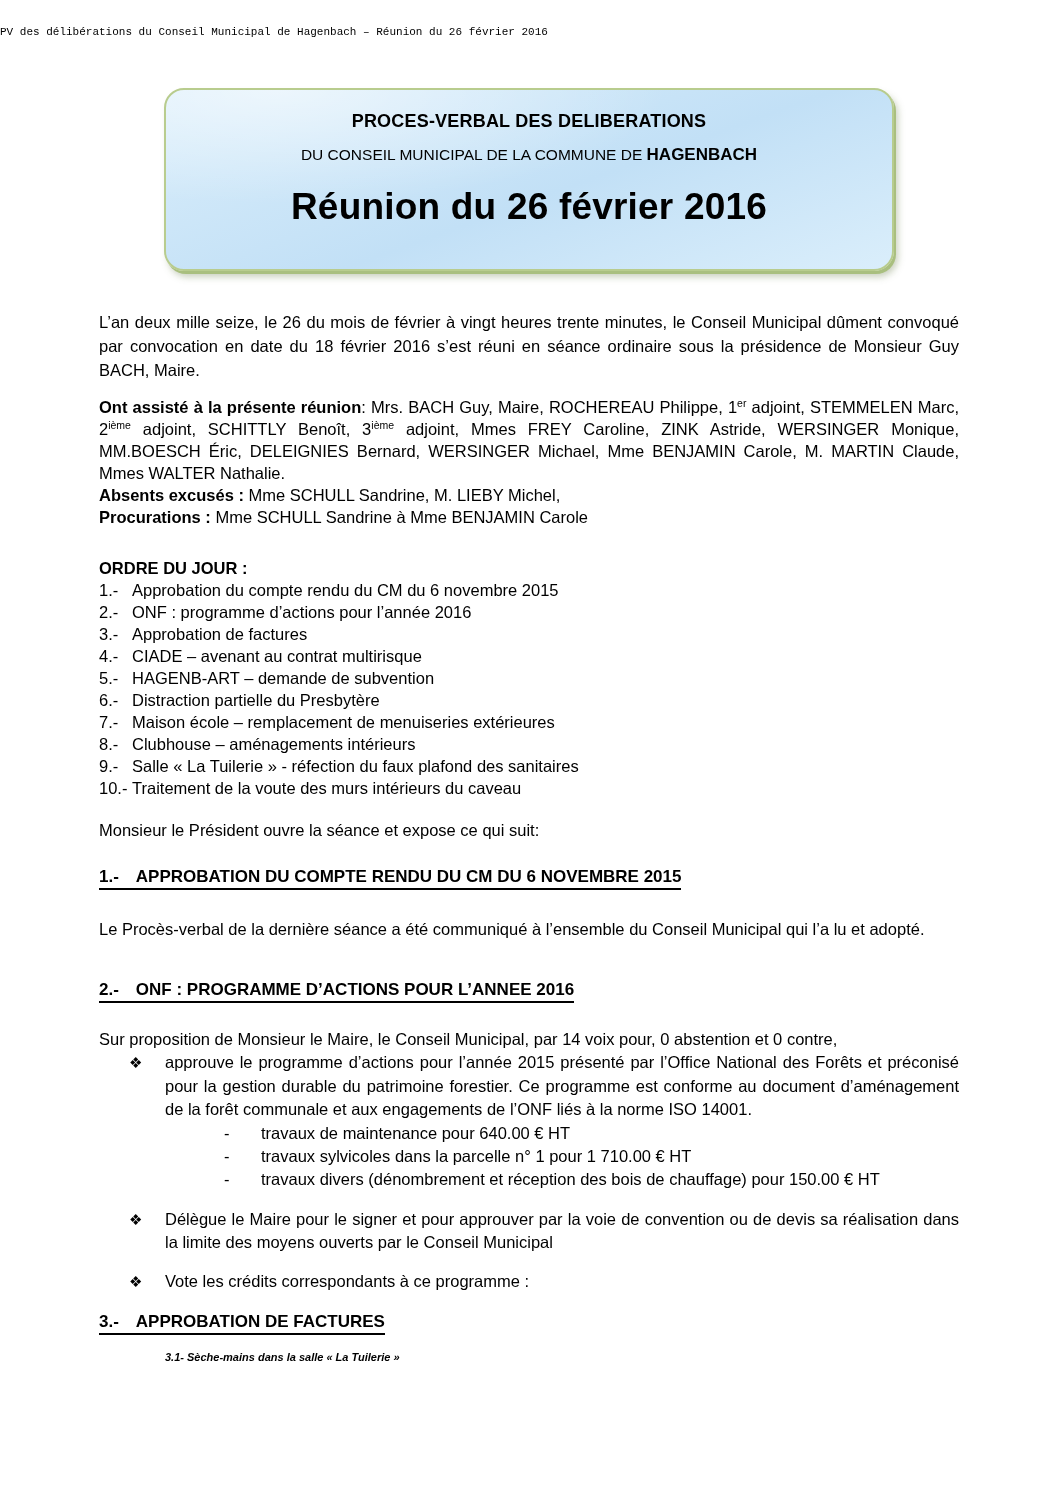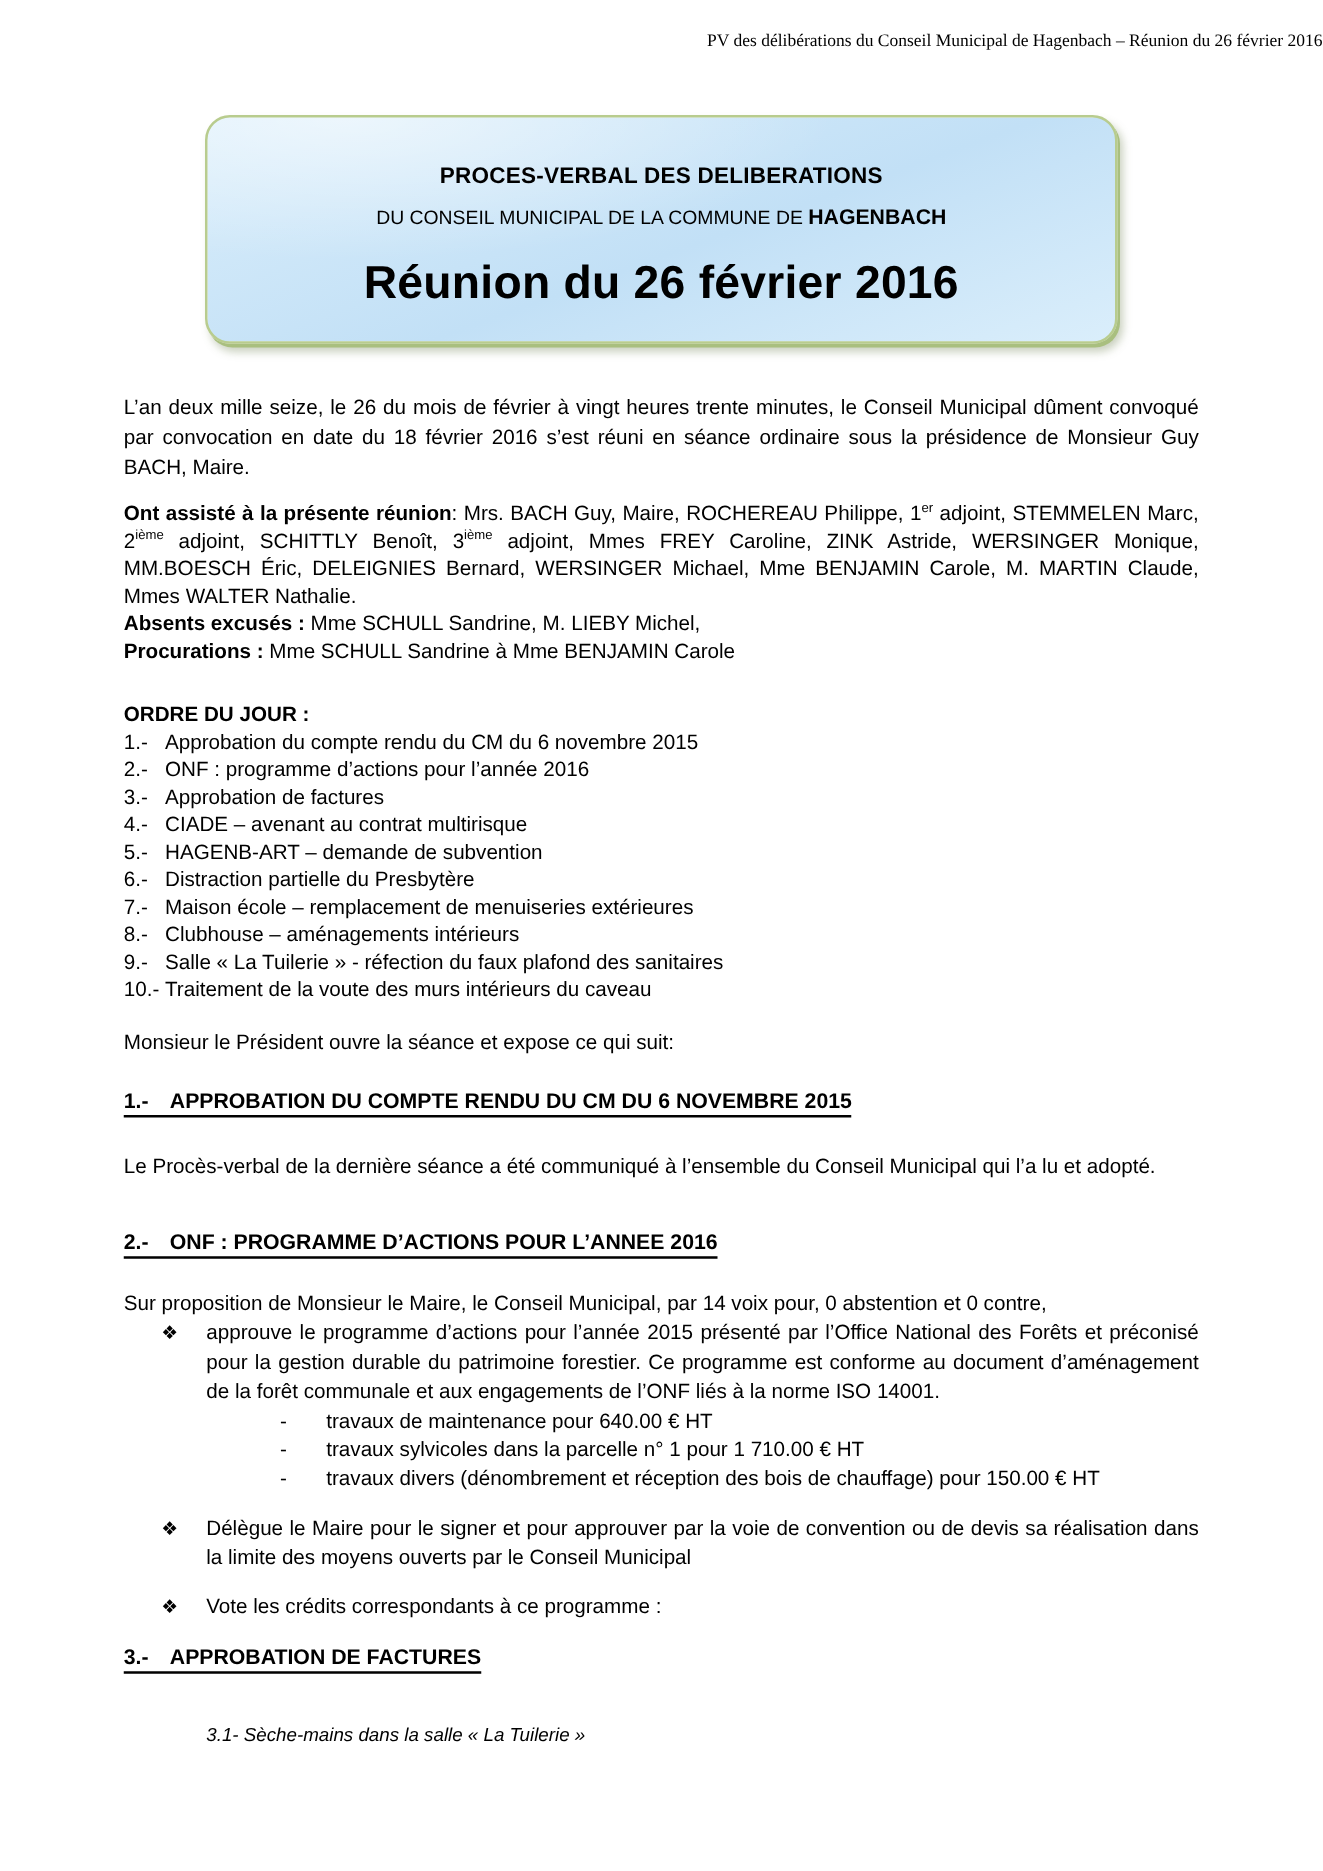--- a/index.html
+++ b/index.html
@@ -10,33 +10,33 @@
   }
   *{ box-sizing:border-box; }
   html,body{ margin:0; padding:0; }
   body{
     width:1058px; height:1497px; overflow:hidden;
     background:#ffffff; color:#000000;
     font-family:"Liberation Sans", sans-serif;
     font-size:16.5px;
   }
   .page-header{
-    padding-top:26px; text-align:right;
-    font-family:Liberation Serif, serif;
-    font-size:14px;
+    padding-top:26px; text-align:left;
+    font-family:Liberation Mono, monospace;
+    font-size:11px;
   }
   .banner{
     width:730px; height:183px; margin:50px auto 0;
     border:2px solid var(--banner-border);
     border-radius:20px;
     background:
       radial-gradient(ellipse at 15% 0%, rgba(255,255,255,.55) 0%, rgba(255,255,255,0) 45%),
       linear-gradient(160deg, var(--banner-bg-light) 0%, var(--banner-bg-mid) 55%, var(--banner-bg-light) 100%);
     box-shadow: 2px 3px 0 var(--banner-shadow), 4px 6px 7px rgba(100,120,70,.35);
-    text-align:center; padding-top:36px;
+    text-align:center; padding-top:21px;
   }
   .banner-line1{ font-weight:bold; font-size:18px; letter-spacing:.2px; }
   .banner-line2{ font-size:15.5px; margin-top:13px; }
   .banner-line2 .commune{ font-weight:bold; font-size:17px; }
   .banner-title{ font-weight:bold; font-size:37px; margin-top:21px; letter-spacing:.2px; }
 
   .content{ margin:0 99px; }
 
   .para{ text-align:justify; line-height:24px; margin:0; }
   .intro-para{ margin-top:39px; }
@@ -69,22 +69,22 @@
   .bullet-body{ flex:1; text-align:justify; }
 
   .dash-row{ display:flex; line-height:23px; margin-left:125px; }
   .dash-glyph{ flex:0 0 37px; width:37px; }
 
   .bullet2{ margin-top:17px; }
   .bullet3{ margin-top:15px; }
 
   .s3-heading{ margin-top:19px; }
   .sub31{
-    margin-top:38px; margin-left:66px;
-    font-weight:normal; font-style:italic; font-size:15px; line-height:24px;
+    margin-top:10px; margin-left:66px;
+    font-weight:bold; font-style:italic; font-size:11px; line-height:24px;
   }
 </style>
 </head>
 <body>
 
 <div class="page-header">PV des délibérations du Conseil Municipal de Hagenbach – Réunion du 26 février 2016</div>
 
 <div class="banner">
   <div class="banner-line1">PROCES-VERBAL DES DELIBERATIONS</div>
   <div class="banner-line2"><span>DU CONSEIL MUNICIPAL DE LA COMMUNE DE </span><span class="commune">HAGENBACH</span></div>

